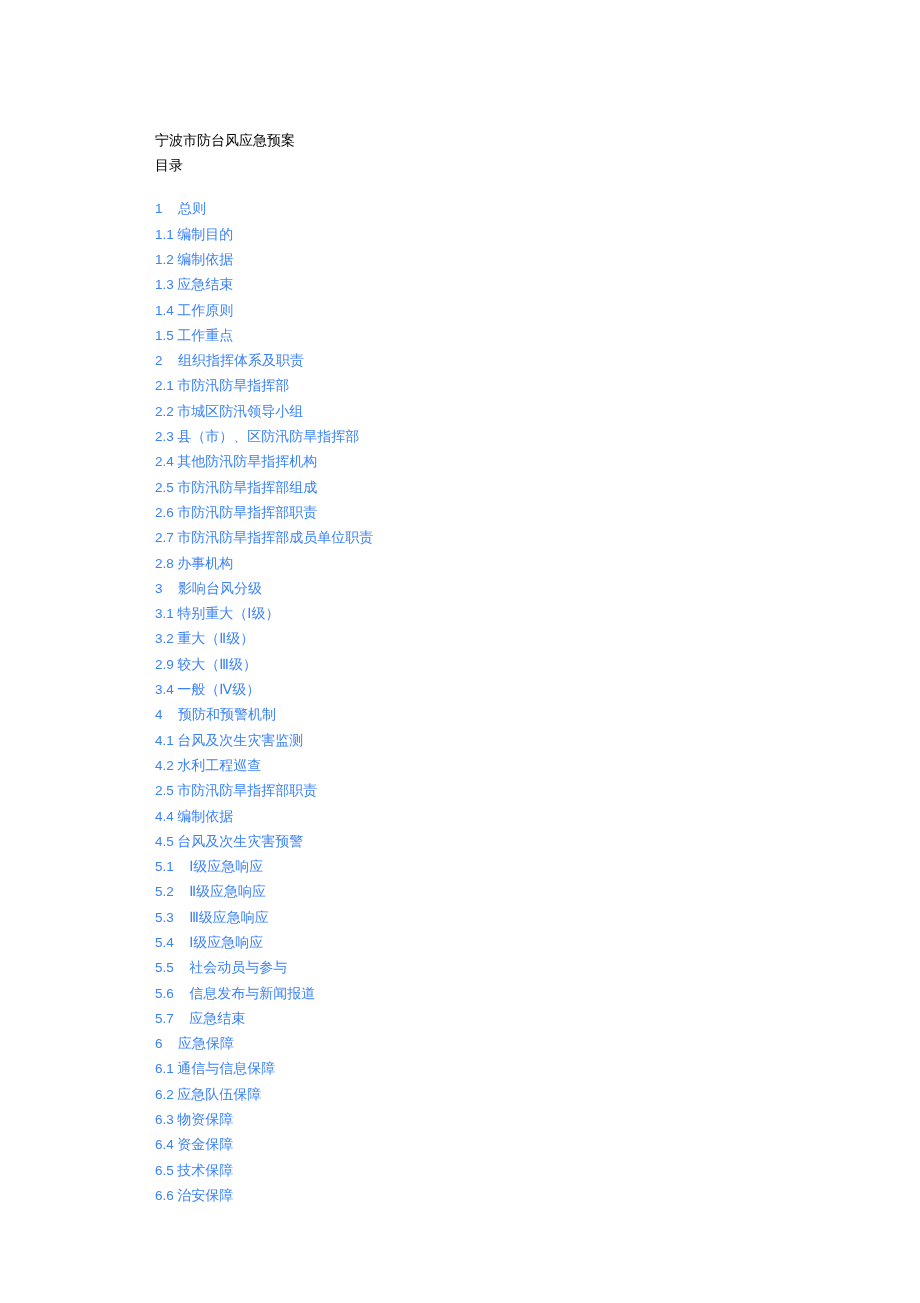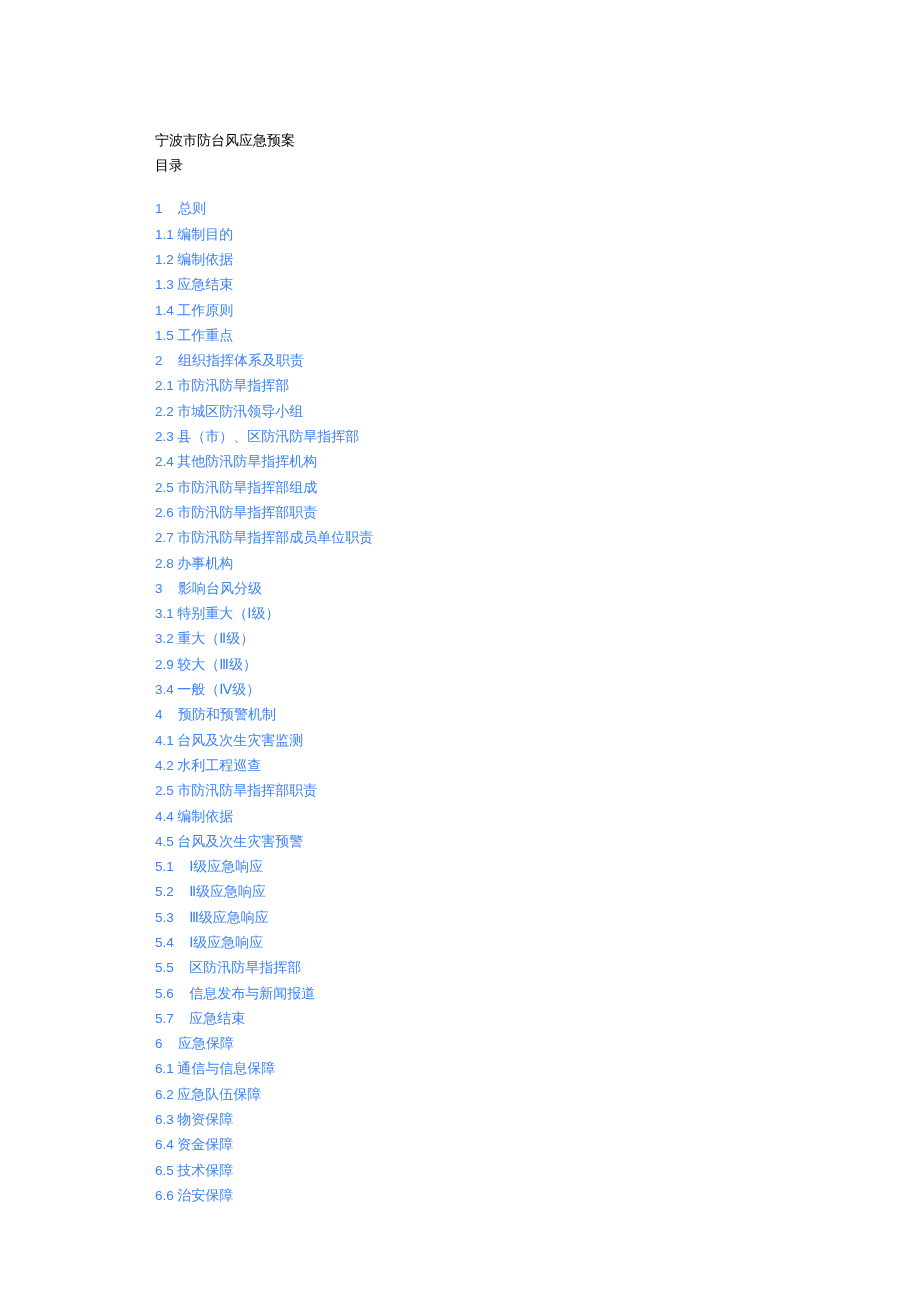--- a/index.html
+++ b/index.html
@@ -72,21 +72,21 @@
       <p class="toc-line"><span class="num">4</span><span class="wider-gap"></span><span>预防和预警机制</span></p>
       <p class="toc-line"><span class="num">4.1</span><span class="gap"></span><span>台风及次生灾害监测</span></p>
       <p class="toc-line"><span class="num">4.2</span><span class="gap"></span><span>水利工程巡查</span></p>
       <p class="toc-line"><span class="num">2.5</span><span class="gap"></span><span>市防汛防旱指挥部职责</span></p>
       <p class="toc-line"><span class="num">4.4</span><span class="gap"></span><span>编制依据</span></p>
       <p class="toc-line"><span class="num">4.5</span><span class="gap"></span><span>台风及次生灾害预警</span></p>
       <p class="toc-line"><span class="num">5.1</span><span class="wider-gap"></span><span>Ⅰ级应急响应</span></p>
       <p class="toc-line"><span class="num">5.2</span><span class="wider-gap"></span><span>Ⅱ级应急响应</span></p>
       <p class="toc-line"><span class="num">5.3</span><span class="wider-gap"></span><span>Ⅲ级应急响应</span></p>
       <p class="toc-line"><span class="num">5.4</span><span class="wider-gap"></span><span>Ⅰ级应急响应</span></p>
-      <p class="toc-line"><span class="num">5.5</span><span class="wider-gap"></span><span>区防汛防旱指挥部</span></p>
+      <p class="toc-line"><span class="num">5.5</span><span class="wider-gap"></span><span>社会动员与参与</span></p>
       <p class="toc-line"><span class="num">5.6</span><span class="wider-gap"></span><span>信息发布与新闻报道</span></p>
       <p class="toc-line"><span class="num">5.7</span><span class="wider-gap"></span><span>应急结束</span></p>
       <p class="toc-line"><span class="num">6</span><span class="wider-gap"></span><span>应急保障</span></p>
       <p class="toc-line"><span class="num">6.1</span><span class="gap"></span><span>通信与信息保障</span></p>
       <p class="toc-line"><span class="num">6.2</span><span class="gap"></span><span>应急队伍保障</span></p>
       <p class="toc-line"><span class="num">6.3</span><span class="gap"></span><span>物资保障</span></p>
       <p class="toc-line"><span class="num">6.4</span><span class="gap"></span><span>资金保障</span></p>
       <p class="toc-line"><span class="num">6.5</span><span class="gap"></span><span>技术保障</span></p>
       <p class="toc-line"><span class="num">6.6</span><span class="gap"></span><span>治安保障</span></p>
     </div>

